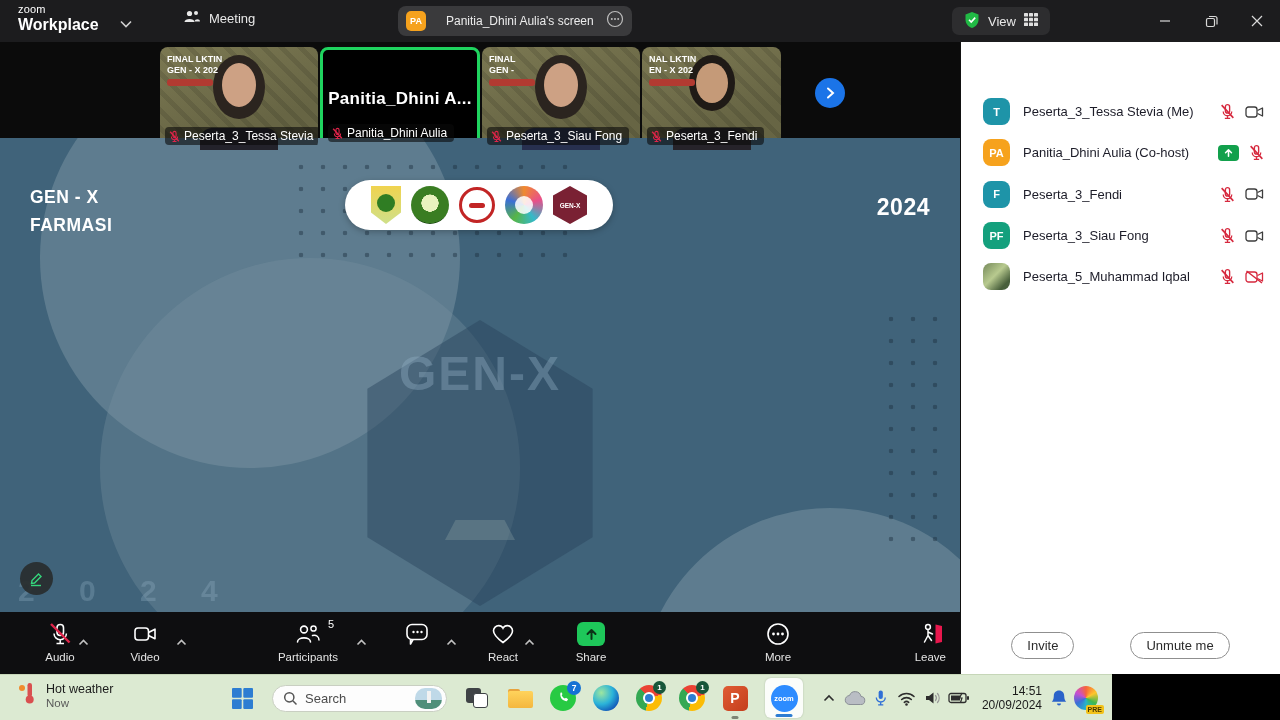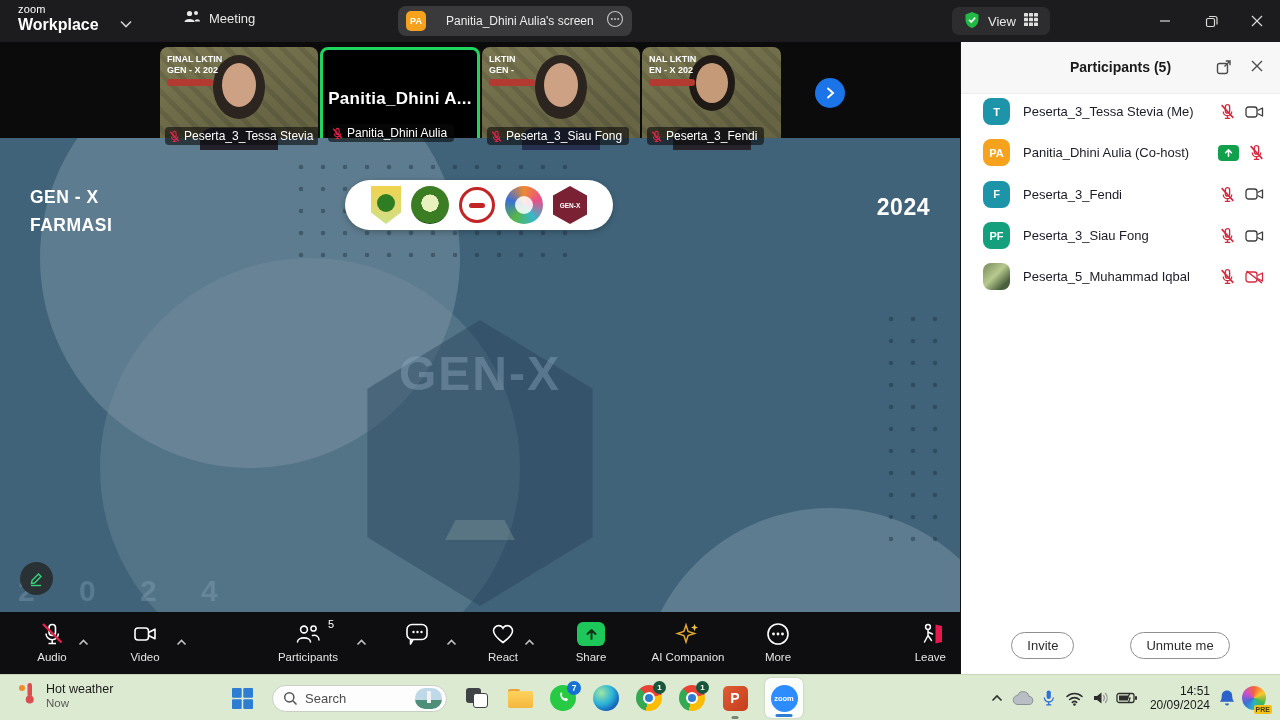--- a/index.html
+++ b/index.html
@@ -96,21 +96,21 @@
   
   .toolbar { position:absolute; left:0; top:612px; width:960px; height:62px; background:#0e0e10; }
   .tb-item { position:absolute; top:8px; display:flex; flex-direction:column; align-items:center; gap:3px; }
   .tb-icon { height:28px; display:flex; align-items:center; justify-content:center; position:relative; }
   .tb-label { font-size:11.5px; color:#e4e4e4; white-space:nowrap; }
   .tb-caret { position:absolute; top:20px; }
   .share-box { width:28px; height:24px; border-radius:6px; background:#1ec75a; display:flex; align-items:center; justify-content:center; }
   .pt-badge { position:absolute; right:-12px; top:-2px; color:#fff; font-size:11px; }
 
   
-  .taskbar { position:absolute; left:0; top:674px; width:1280px; height:46px; background:#dcead2; border-top:1px solid #c6d6b8; }
+  .taskbar { position:absolute; left:0; top:674px; width:1112px; height:46px; background:#dcead2; border-top:1px solid #c6d6b8; }
   .weather { position:absolute; left:17px; top:5px; display:flex; align-items:center; gap:9px; }
   .weather-txt .w1 { font-size:12.5px; color:#1c1c1c; }
   .weather-txt .w2 { font-size:11.5px; color:#5a5a5a; margin-top:1px; }
   .tb-apps { position:absolute; left:229px; top:0; height:46px; display:flex; align-items:center; gap:17px; }
   .app { position:relative; width:26px; height:26px; display:flex; align-items:center; justify-content:center; }
   .search-pill { width:175px; height:27px; background:#fdfdfd; border:1px solid #c9cfc2; border-radius:14px;
     display:flex; align-items:center; padding:0 4px 0 10px; gap:7px; }
   .search-pill span { flex:1; font-size:13px; color:#4c4c4c; }
   .search-img { width:27px; height:21px; border-radius:10px; background:linear-gradient(#bfd9e8 55%,#4f8f7a 55%); position:relative; overflow:hidden;}
   .search-img i { position:absolute; left:12px; top:3px; width:4px; height:12px; background:#f2f2f2; }
@@ -255,21 +255,21 @@
             <rect x="5" y="1.5" width="4" height="8" rx="2" stroke="#e0244a" stroke-width="1.4" fill="none"></rect>
             <path d="M3 8 a4 4 0 0 0 8 0 M7 12 v2.5 M4.5 14.5 h5" stroke="#e0244a" stroke-width="1.3" fill="none"></path>
             <path d="M1.5 2 L12.5 14" stroke="#e0244a" stroke-width="1.6"></path>
           </svg>
         <span>Panitia_Dhini Aulia</span>
       </div>
     </div>
 
     <div class="thumb thumb-olive" style="left:482px; width:158px;">
       <div class="bg-caption">
-        <div>LKTIN</div>
+        <div>FINAL</div>
         <div>GEN -</div>
         <div class="bg-ribbon"></div>
       </div>
       <div class="face-hair"></div>
       <div class="face-skin"></div>
       <div class="face-body" style="background:#27304f;"></div>
       <div class="name-pill">
         <svg width="11" height="13" viewBox="0 0 14 16">
             <rect x="5" y="1.5" width="4" height="8" rx="2" stroke="#e0244a" stroke-width="1.4" fill="none"></rect>
             <path d="M3 8 a4 4 0 0 0 8 0 M7 12 v2.5 M4.5 14.5 h5" stroke="#e0244a" stroke-width="1.3" fill="none"></path>
@@ -341,34 +341,20 @@
 
     <div class="annotate-btn">
       <svg width="17" height="17" viewBox="0 0 17 17">
           <path d="M4 10.5 L10.5 4 L13 6.5 L6.5 13 L3.5 13.5 Z" stroke="#35d57c" stroke-width="1.4" fill="none"></path>
           <path d="M3 15.5 H13" stroke="#35d57c" stroke-width="1.4"></path>
         </svg>
     </div>
   </div>
 
   <div class="panel">
-    <div class="panel-header">
-      <div class="panel-title">Participants (5)</div>
-      <span class="panel-popout">
-        <svg width="16" height="16" viewBox="0 0 16 16">
-            <rect x="1.5" y="4.5" width="10" height="10" rx="2" stroke="#4c4c4c" stroke-width="1.4" fill="none"></rect>
-            <path d="M8.5 7.5 L14 2 M9.8 2 H14 V6.2" stroke="#4c4c4c" stroke-width="1.4" fill="none"></path>
-          </svg>
-      </span>
-      <span class="panel-close">
-        <svg width="14" height="14" viewBox="0 0 14 14">
-            <path d="M2 2 L12 12 M12 2 L2 12" stroke="#4c4c4c" stroke-width="1.4"></path>
-          </svg>
-      </span>
-    </div>
 
     <div class="rows">
       <div class="p-row">
         <span class="p-avatar" style="background: rgb(30, 148, 168);">T</span>
         <span class="p-name">Peserta_3_Tessa Stevia (Me)</span>
         <span class="p-icons">
           <svg width="15" height="17" viewBox="0 0 14 16">
               <rect x="5" y="1.5" width="4" height="8" rx="2" stroke="#d6293e" stroke-width="1.3" fill="none"></rect>
               <path d="M3 8 a4 4 0 0 0 8 0 M7 12 v2.5 M4.5 14.5 h5" stroke="#d6293e" stroke-width="1.2" fill="none"></path>
               <path d="M1.5 2 L12.5 14" stroke="#d6293e" stroke-width="1.5"></path>
@@ -444,21 +430,21 @@
     </div>
 
     <div class="panel-buttons">
       <div class="panel-btn">Invite</div>
       <div class="panel-btn">Unmute me</div>
     </div>
   </div>
 
   <div class="toolbar">
 
-    <div class="tb-item" style="left:22px; width:60px;align-items:center;">
+    <div class="tb-item" style="left:30px; width:60px;align-items:center;">
       <div class="tb-icon">
         <svg width="26" height="26" viewBox="0 0 26 26">
             <rect x="10" y="3.5" width="6.5" height="11" rx="3.2" stroke="#fff" stroke-width="1.6" fill="none"></rect>
             <path d="M7 12.5 a6.2 6.2 0 0 0 12.4 0 M13.2 19 v3 M9.5 22.5 h7.5" stroke="#fff" stroke-width="1.5" fill="none"></path>
             <path d="M4 3 L22.5 21.5" stroke="#e0244a" stroke-width="2.4"></path>
           </svg>
       </div>
       <div class="tb-label">Audio</div>
     </div>
     <span class="tb-caret" style="left:78px;">
@@ -536,29 +522,20 @@
       <div class="tb-icon">
         <div class="share-box">
           <svg width="13" height="14" viewBox="0 0 13 14">
               <path d="M6.5 12 V3 M6.5 3 L2.5 7 M6.5 3 L10.5 7" stroke="#0b3317" stroke-width="2" fill="none" stroke-linecap="round"></path>
             </svg>
         </div>
       </div>
       <div class="tb-label">Share</div>
     </div>
 
-    <div class="tb-item" style="left:643px; width:90px;">
-      <div class="tb-icon">
-        <svg width="26" height="26" viewBox="0 0 26 26">
-            <path d="M11 4 L13.1 10.4 L19.5 12.5 L13.1 14.6 L11 21 L8.9 14.6 L2.5 12.5 L8.9 10.4 Z" stroke="#e3a82f" stroke-width="1.5" fill="none"></path>
-            <path d="M19.5 3 L20.5 5.6 L23 6.6 L20.5 7.6 L19.5 10.2 L18.5 7.6 L16 6.6 L18.5 5.6 Z" fill="#f0c04c"></path>
-          </svg>
-      </div>
-      <div class="tb-label">AI Companion</div>
-    </div>
 
     <div class="tb-item" style="left:748px; width:60px;">
       <div class="tb-icon">
         <svg width="26" height="26" viewBox="0 0 26 26">
             <circle cx="13" cy="13" r="10" stroke="#fff" stroke-width="1.6" fill="none"></circle>
             <circle cx="8.5" cy="13" r="1.4" fill="#fff"></circle>
             <circle cx="13" cy="13" r="1.4" fill="#fff"></circle>
             <circle cx="17.5" cy="13" r="1.4" fill="#fff"></circle>
           </svg>
       </div>

